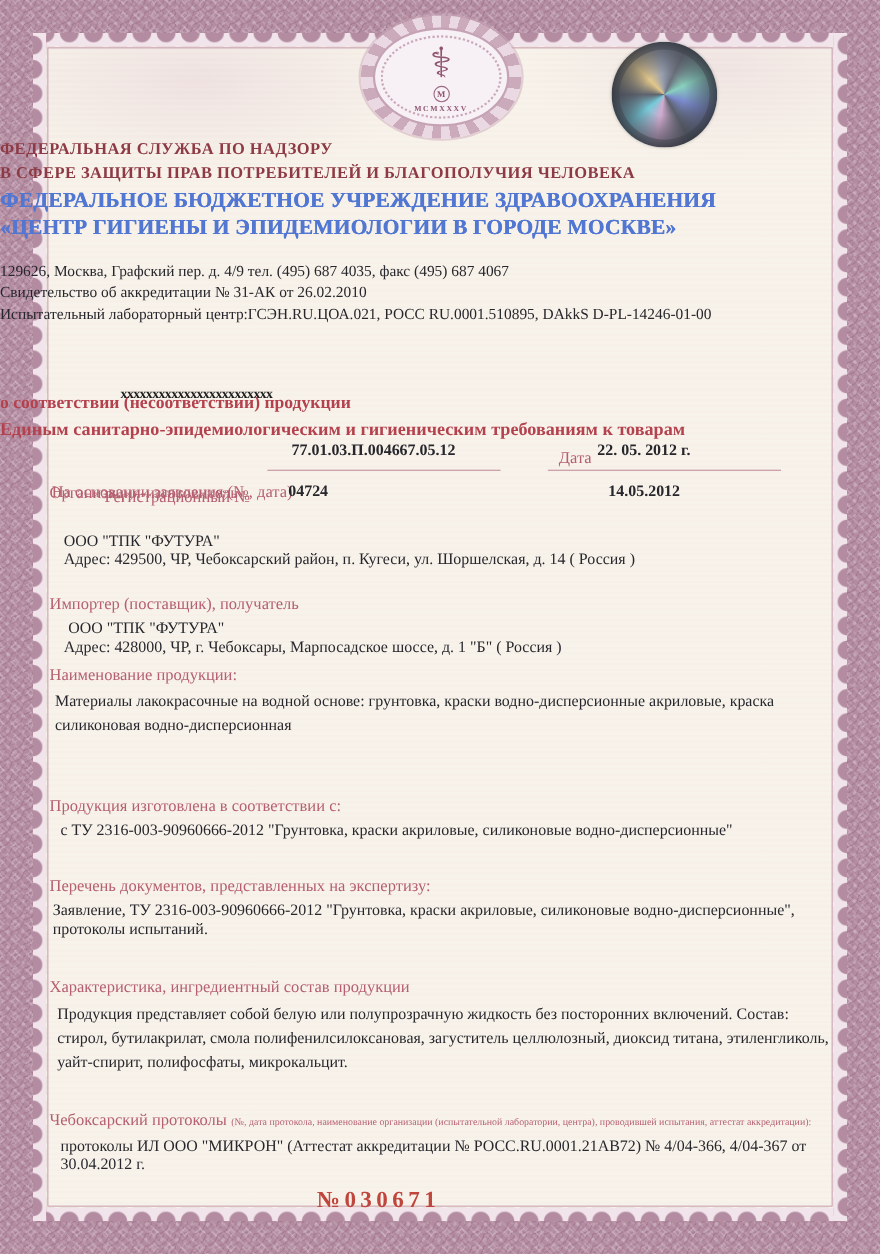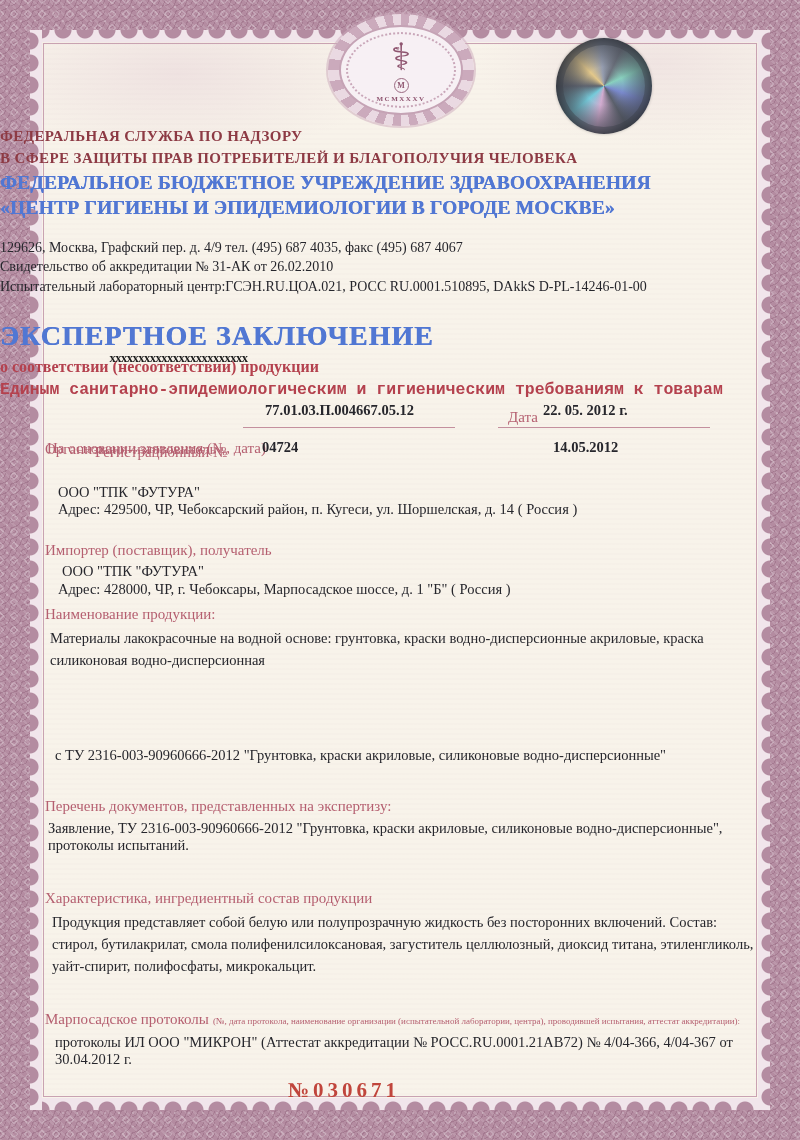--- a/index.html
+++ b/index.html
@@ -61,21 +61,21 @@
     box-shadow:inset 0 0 0 7px rgba(58,62,72,.45), 0 0 3px rgba(0,0,0,.25);}
 
   .h1-line{font-size:15px;letter-spacing:.4px;}
   .org-line{font-size:19.5px;letter-spacing:.2px;text-shadow:.4px 0 0 #5177d3;}
   .addr{font-size:14px;}
   .doc-title{font-size:28px;letter-spacing:1px;text-shadow:.5px 0 0 #5177d3;}
   .subtitle{font-size:16px;font-weight:bold;color:#b4414e;}
   .struck{position:relative;display:inline-block;}
   .xover{position:absolute;left:-3px;top:-7px;color:#1c1c1c;font-size:12.5px;font-weight:bold;
     letter-spacing:-0.5px;white-space:nowrap;}
-  .req-line{font-size:16.5px;font-weight:bold;color:#b4414e;font-family:Liberation Mono, monospace;}
+  .req-line{font-size:16.5px;font-weight:bold;color:#b4414e;}
   .lbl{font-size:15px;}
   .val{font-size:14.5px;}
   .fill-line{border-bottom:1px solid #c4909e;height:1px;}
   .smallnote{font-size:9px;}
   .serial{font-size:21px;color:#c0453c;letter-spacing:4px;font-weight:bold;}
   .para{line-height:22px;}
 </style>
 </head>
 <body>
 
@@ -102,21 +102,20 @@
 
     <div class="abs center maroon h1-line" style="top:128px;">ФЕДЕРАЛЬНАЯ СЛУЖБА ПО НАДЗОРУ</div>
     <div class="abs center maroon h1-line" style="top:150px;">В СФЕРЕ ЗАЩИТЫ ПРАВ ПОТРЕБИТЕЛЕЙ И БЛАГОПОЛУЧИЯ  ЧЕЛОВЕКА</div>
     <div class="abs center blue org-line" style="top:197px;">«ЦЕНТР ГИГИЕНЫ И ЭПИДЕМИОЛОГИИ В ГОРОДЕ МОСКВЕ»</div>
     <div class="abs center blue org-line" style="top:172px;">ФЕДЕРАЛЬНОЕ БЮДЖЕТНОЕ УЧРЕЖДЕНИЕ ЗДРАВООХРАНЕНИЯ</div>
 
     <div class="abs center txt addr" style="top:240px;">129626, Москва, Графский пер. д. 4/9 тел. (495) 687 4035, факс (495) 687 4067</div>
     <div class="abs center txt addr" style="top:259px;">Свидетельство об аккредитации № 31-АК от 26.02.2010</div>
     <div class="abs center txt addr" style="top:279px;">Испытательный лабораторный центр:ГСЭН.RU.ЦОА.021, РОСС RU.0001.510895, DAkkS D-PL-14246-01-00</div>
 
-    <div class="abs center blue doc-title" style="top:320px;">ЭКСПЕРТНОЕ ЗАКЛЮЧЕНИЕ</div>
     <div class="abs center subtitle" style="top:358px;">
       <span>о соответствии </span><span class="struck"><span class="xover">хххххххххххххххххххххххх</span><span>(несоответствии)</span></span><span> продукции</span>
     </div>
     <div class="abs center req-line" style="top:380px;">Единым санитарно-эпидемиологическим и гигиеническим требованиям к товарам</div>
 
     <div class="abs rose lbl" style="left:95px;top:409px;margin-top:35px;">Регистрационный №</div>
     <div class="abs txt val bold" style="left:265px;top:402px;">77.01.03.П.004667.05.12</div>
     <div class="abs fill-line" style="left:243px;top:426px;width:212px;"></div>
     <div class="abs rose lbl" style="left:508px;top:409px;">Дата</div>
     <div class="abs txt val bold" style="left:543px;top:402px;">22. 05. 2012 г.</div>
@@ -130,30 +129,31 @@
     <div class="abs txt val" style="left:58px;top:484px;">ООО "ТПК "ФУТУРА"</div>
     <div class="abs txt val" style="left:58px;top:501px;">Адрес: 429500, ЧР, Чебоксарский район, п. Кугеси, ул. Шоршелская, д. 14 ( Россия )</div>
 
     <div class="abs rose lbl" style="left:45px;top:542px;">Импортер (поставщик), получатель</div>
     <div class="abs txt val" style="left:62px;top:563px;">ООО "ТПК "ФУТУРА"</div>
     <div class="abs txt val" style="left:58px;top:581px;">Адрес: 428000, ЧР, г. Чебоксары, Марпосадское шоссе, д. 1 "Б" ( Россия )</div>
 
     <div class="abs rose lbl" style="left:45px;top:606px;">Наименование продукции:</div>
     <div class="abs txt val para" style="left:50px;top:627px;width:706px;">Материалы лакокрасочные на водной основе: грунтовка, краски водно-дисперсионные акриловые, краска силиконовая водно-дисперсионная</div>
 
+    <div class="abs rose lbl" style="left:45px;top:725px;">Продукция изготовлена в соответствии с:</div>
     <div class="abs txt val" style="left:55px;top:747px;">с ТУ 2316-003-90960666-2012 "Грунтовка, краски акриловые, силиконовые водно-дисперсионные"</div>
 
     <div class="abs rose lbl" style="left:45px;top:798px;">Перечень документов, представленных на экспертизу:</div>
     <div class="abs txt val" style="left:48px;top:820px;width:712px;">Заявление, ТУ 2316-003-90960666-2012 "Грунтовка, краски акриловые, силиконовые водно-дисперсионные", протоколы испытаний.</div>
 
     <div class="abs rose lbl" style="left:45px;top:890px;">Характеристика, ингредиентный состав продукции</div>
     <div class="abs txt val para" style="left:52px;top:911px;width:708px;">Продукция представляет собой белую или полупрозрачную жидкость без посторонних включений. Состав: стирол, бутилакрилат, смола полифенилсилоксановая, загуститель целлюлозный, диоксид титана, этиленгликоль, уайт-спирит, полифосфаты, микрокальцит.</div>
 
     <div class="abs" style="left:45px;top:1010px;width:712px;">
-      <span class="rose lbl">Марпосадское протоколы</span>
+      <span class="rose lbl">Чебоксарский протоколы</span>
       <span class="rose smallnote">(№, дата протокола, наименование организации (испытательной лаборатории, центра), проводившей испытания, аттестат аккредитации):</span>
     </div>
     <div class="abs txt val" style="left:55px;top:1034px;width:705px;">протоколы ИЛ ООО "МИКРОН" (Аттестат аккредитации № РОСС.RU.0001.21АВ72) № 4/04-366, 4/04-367 от 30.04.2012 г.</div>
 
     <div class="abs serial" style="left:288px;top:1078px;">№030671</div>
 
   </div>
 </div>
 
 </body></html>

